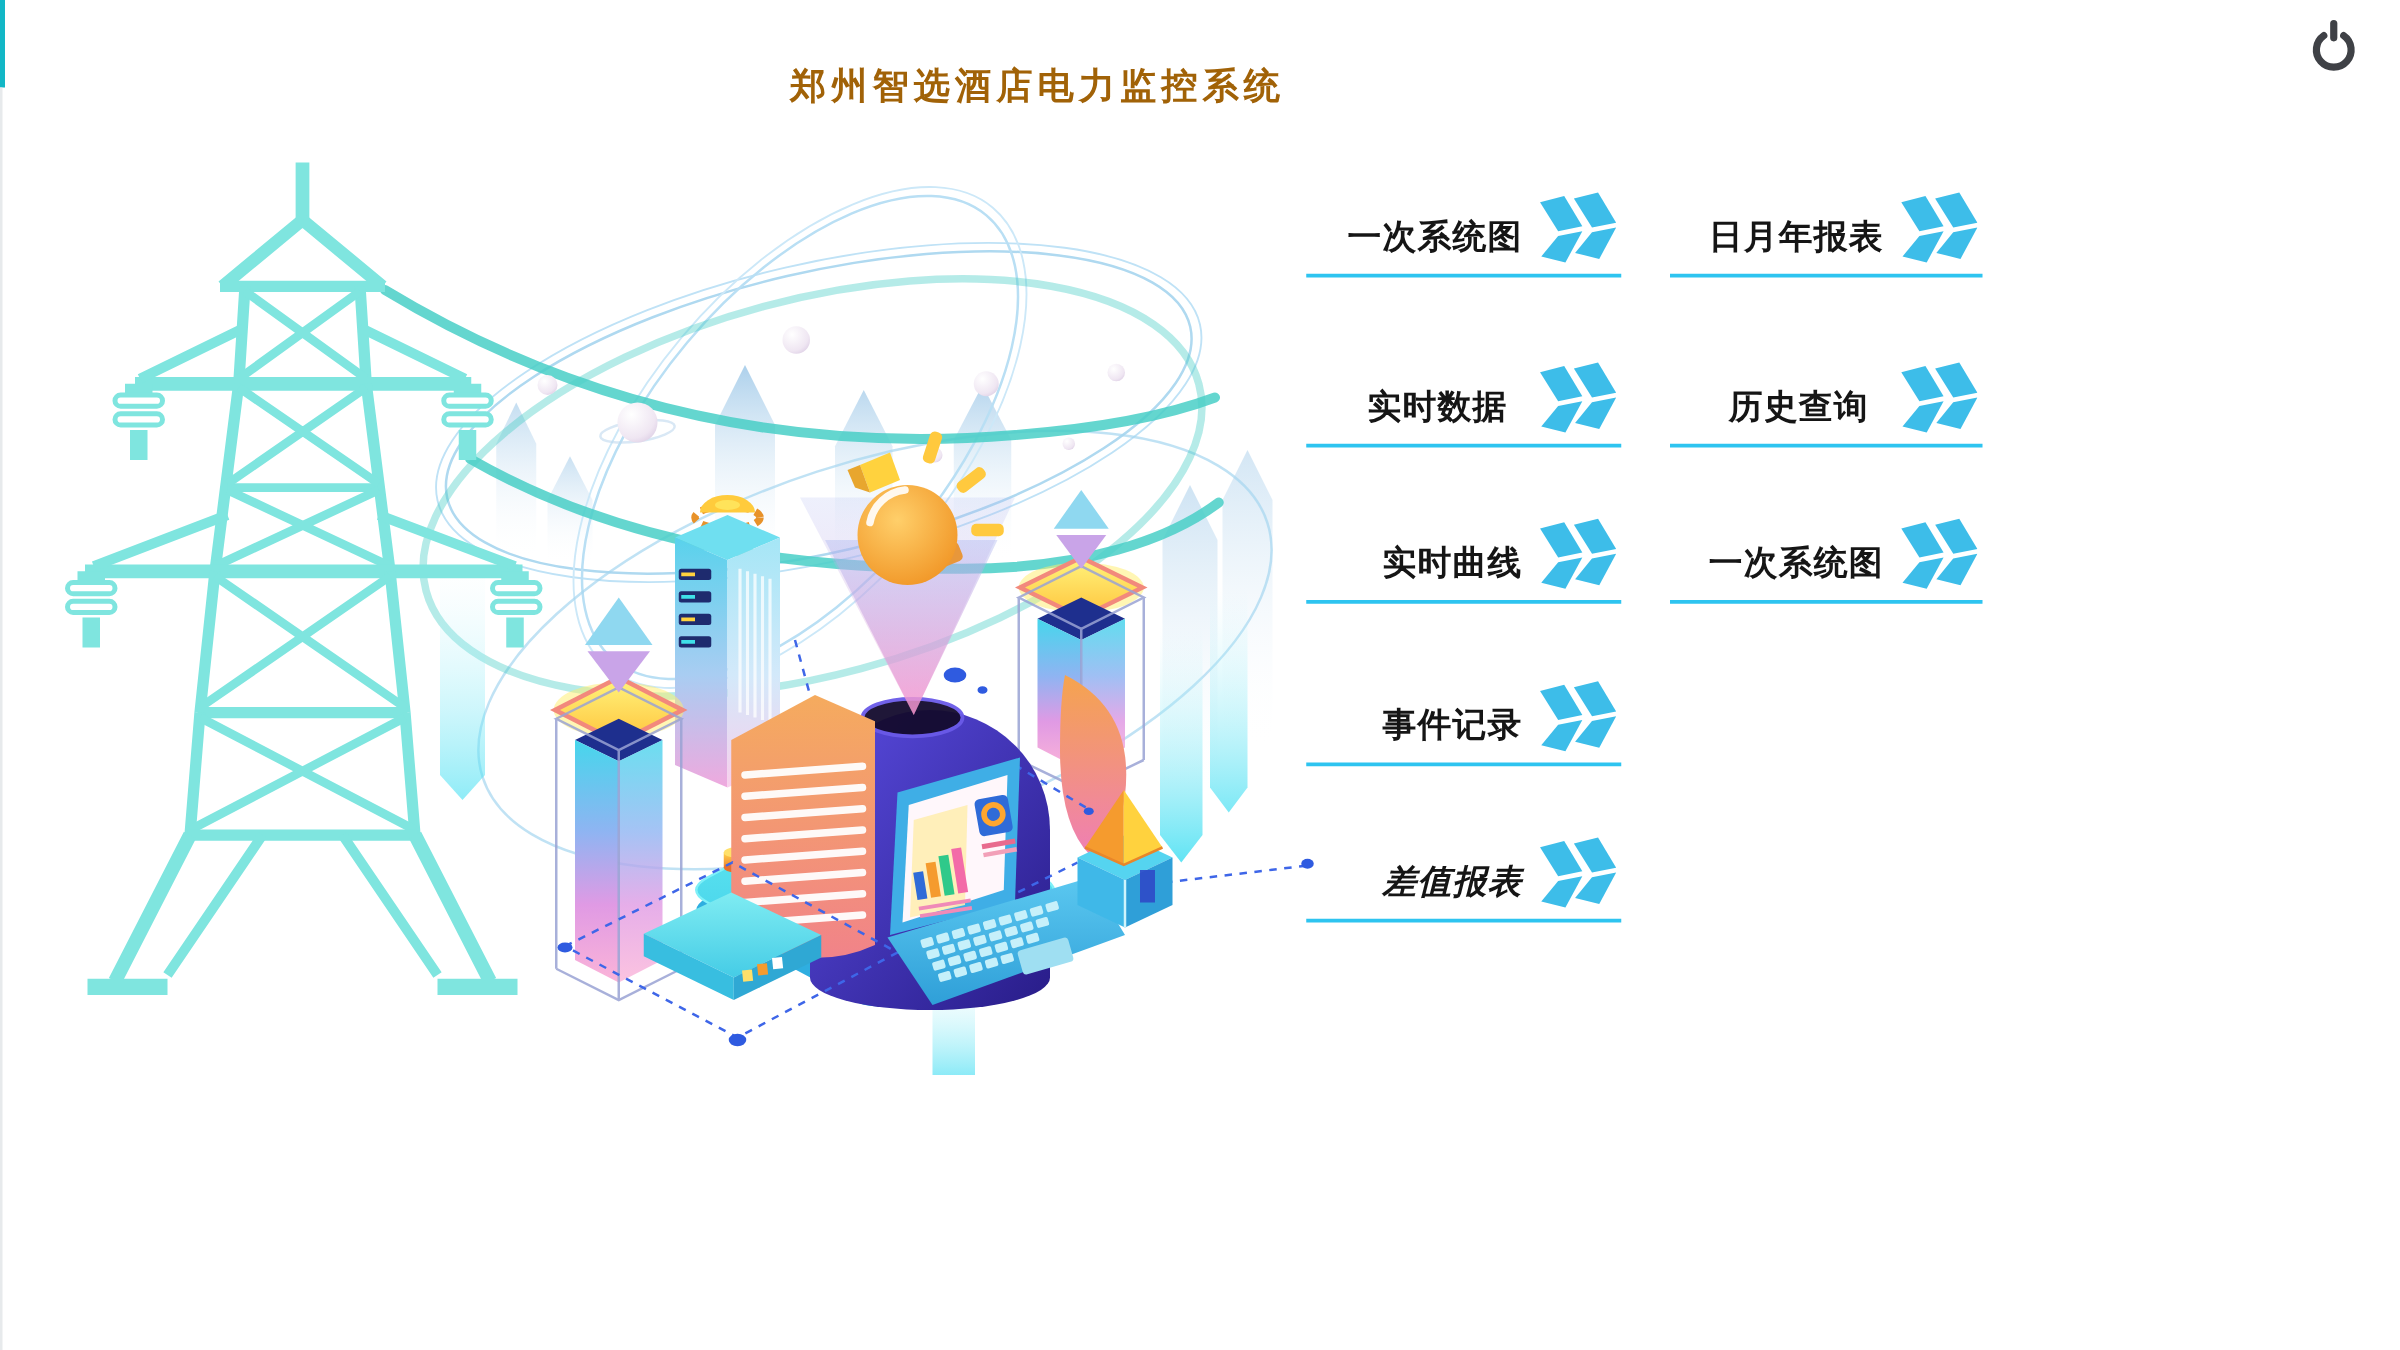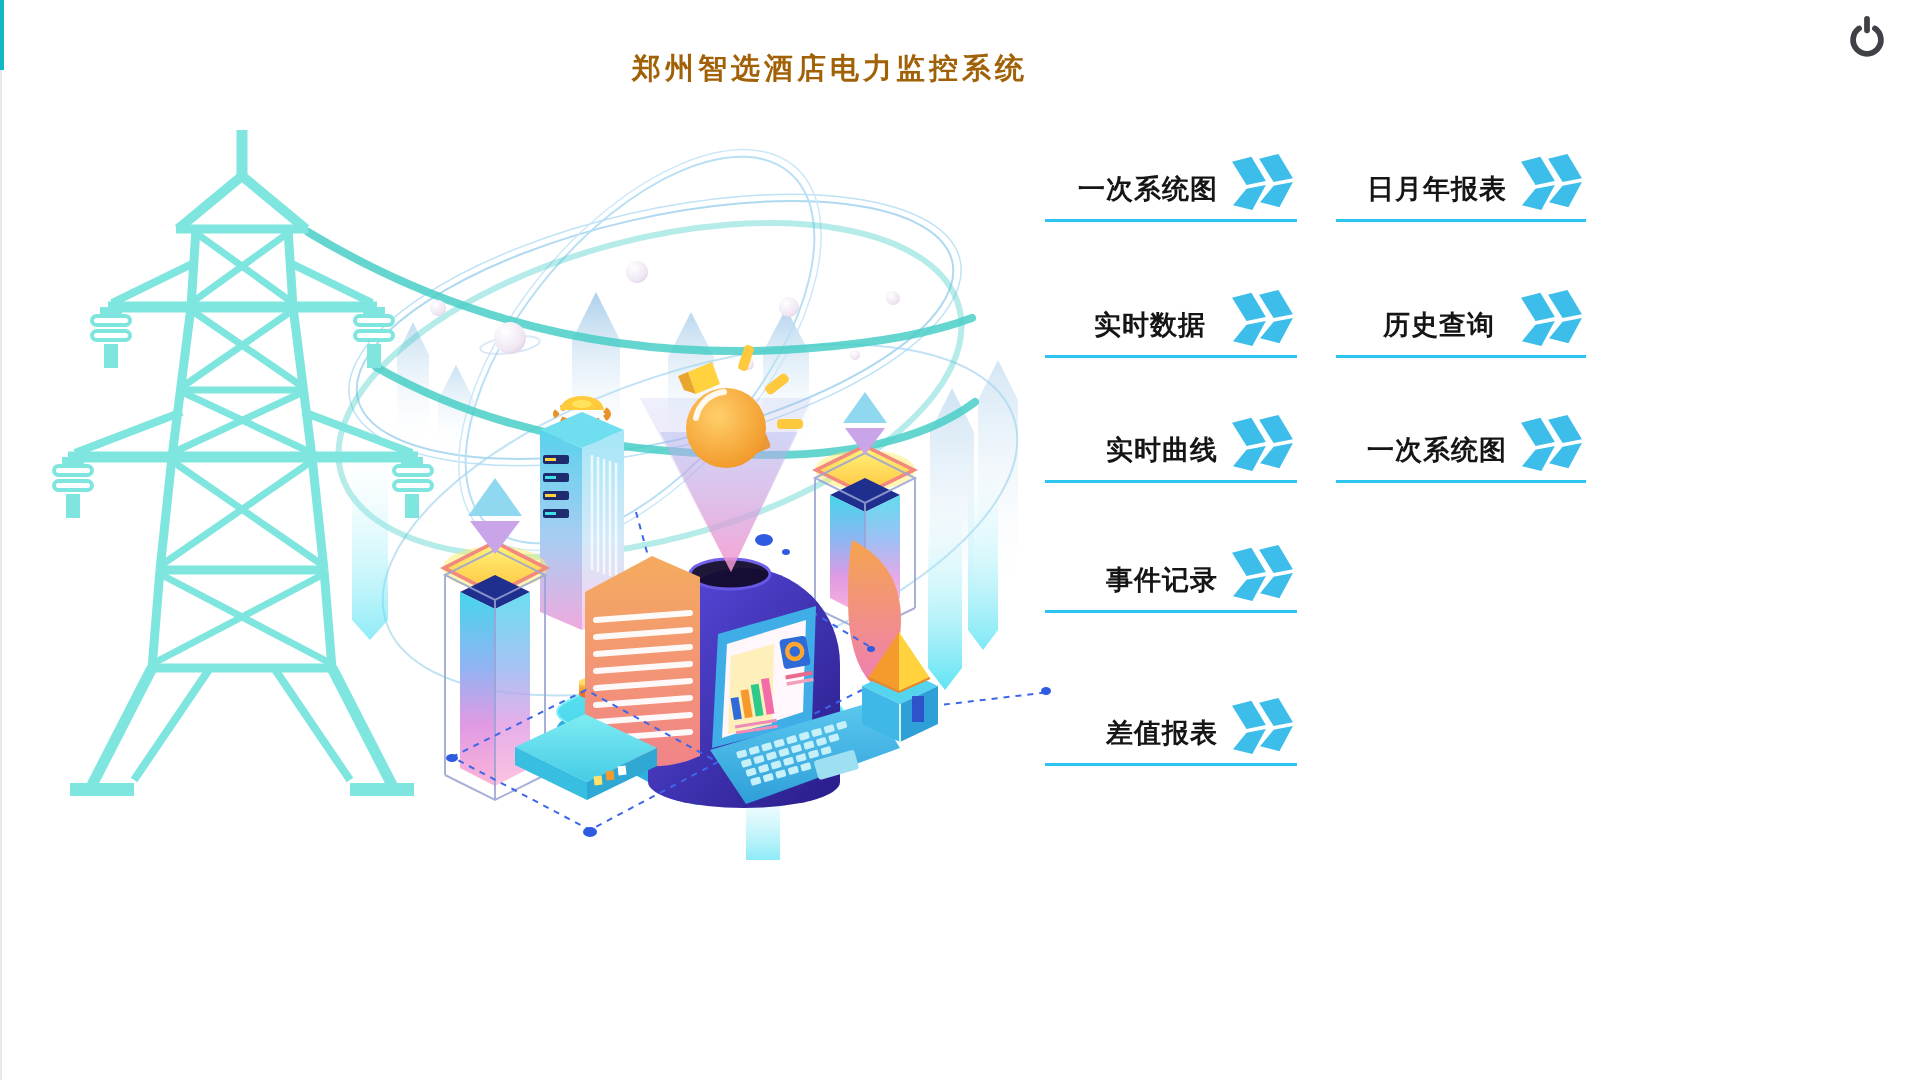--- a/index.html
+++ b/index.html
@@ -14,21 +14,21 @@
       background:none;border:none;padding:6px;cursor:pointer;}
   .illustration{position:absolute;left:40px;top:90px;width:1030px;height:770px;}
   .menu-item{position:absolute;display:flex;align-items:flex-end;justify-content:flex-end;
       gap:13px;border-bottom:3px solid #2EC4F0;height:90px;box-sizing:border-box;
       padding:0 4px 12px 0;cursor:pointer;background:none;}
   .menu-label{font-weight:700;font-size:27px;line-height:1.25;color:#151515;
       letter-spacing:1px;white-space:nowrap;}
   .chev{width:62px;height:58px;flex:0 0 auto;margin-bottom:-4px;}
   .c1{left:1045px;width:252px;}
   .c2{left:1336px;width:250px;}
-  .r1{top:132px;} .r2{top:268px;gap:25px;} .r3{top:393px;} .r4{top:523px;} .r5{top:676px;}
+  .r1{top:132px;} .r2{top:268px;gap:25px;} .r3{top:393px;} .r4{top:523px;} .r5{top:648px;font-style:italic;}
 </style>
 </head>
 <body>
 
 <div class="edge-teal"></div>
 <div class="edge-gray"></div>
 
 <h1 class="page-title">郑州智选酒店电力监控系统</h1>
 
 <button class="power-btn" title="">

